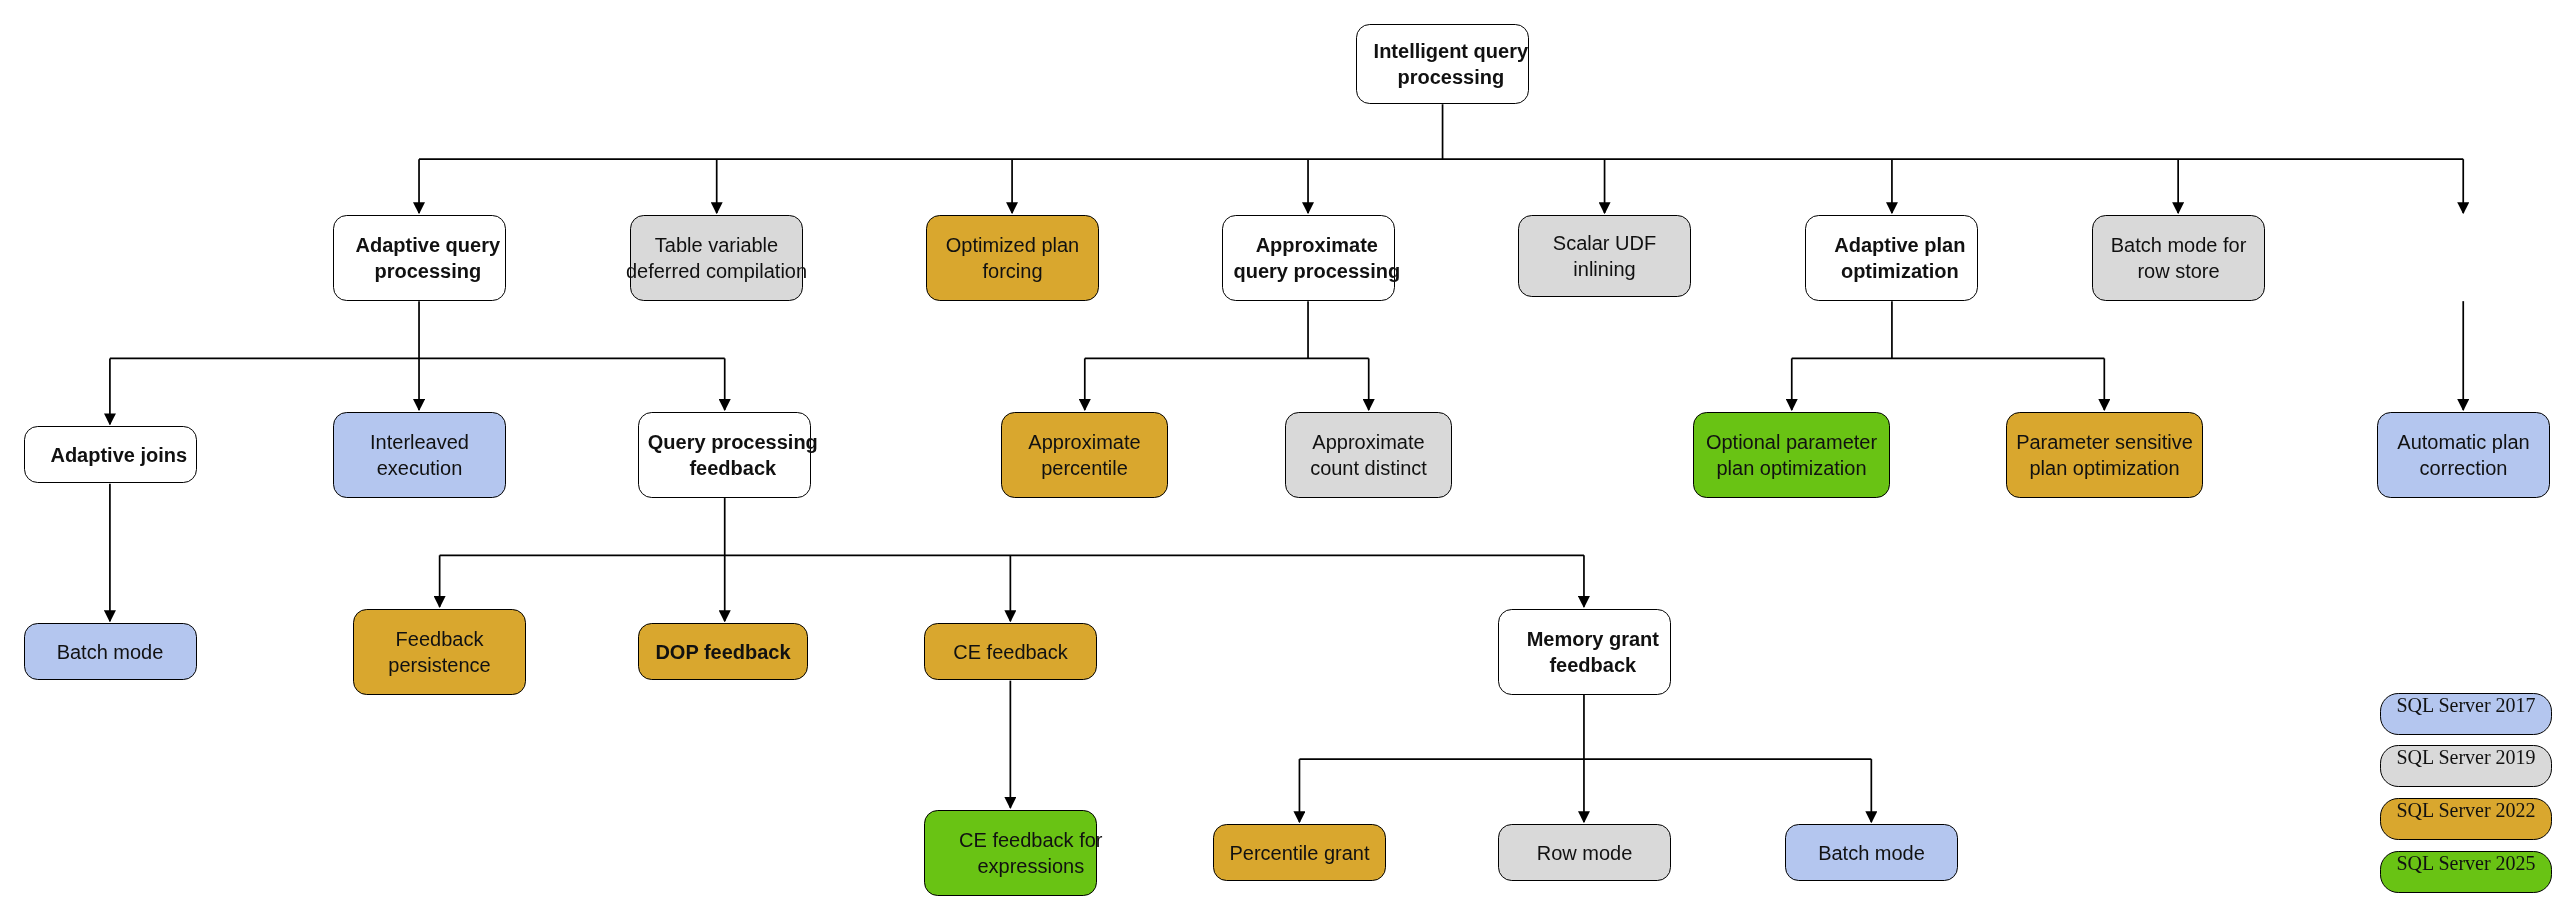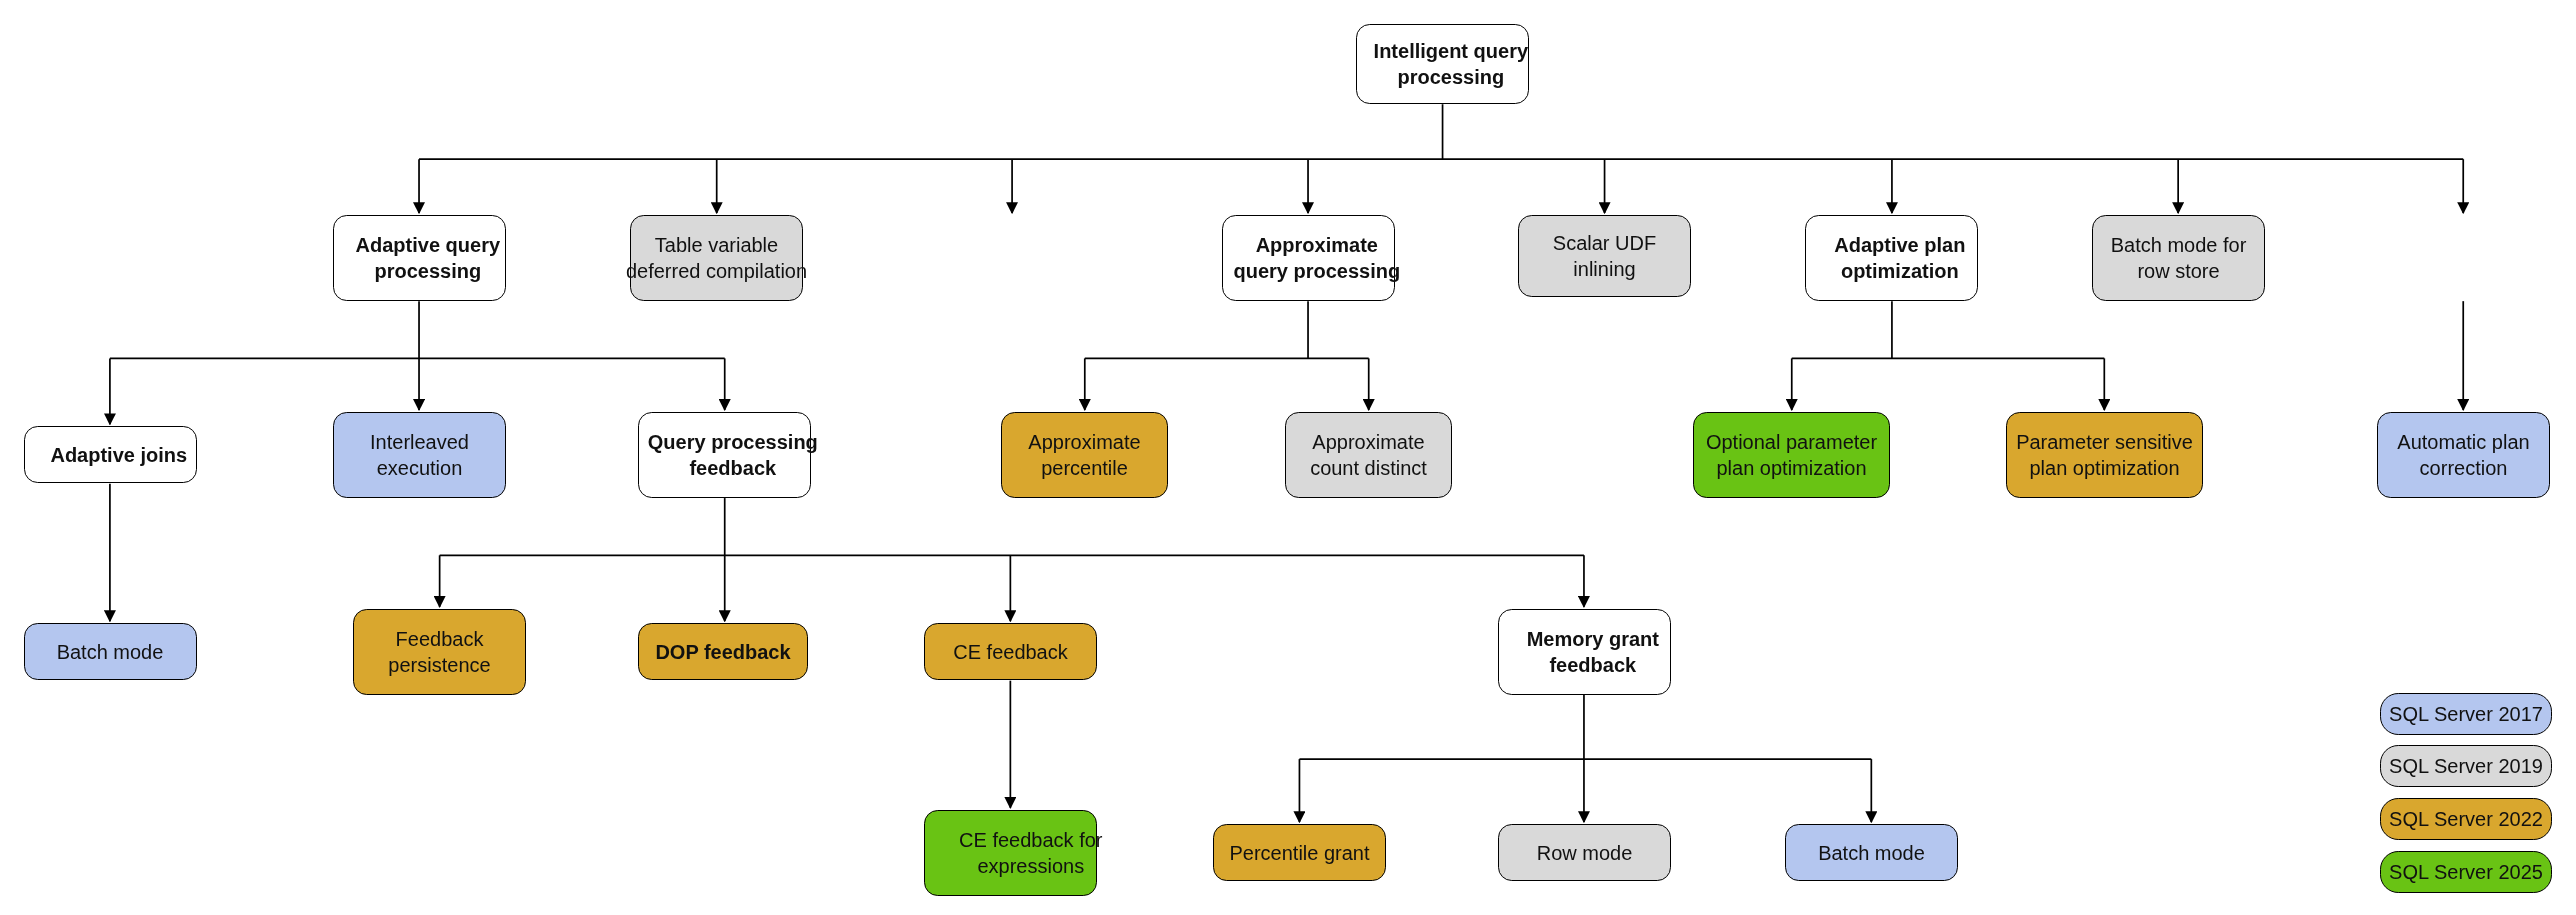--- a/index.html
+++ b/index.html
@@ -13,22 +13,22 @@
     border:1.7px solid #000000;border-radius:13.7px;background:#ffffff;
     display:flex;flex-direction:column;align-items:center;justify-content:center;
     text-align:center;color:#111111;font-size:20px;line-height:26px;
     padding:0 3.4px;
   }
   .node.bold{font-weight:bold;padding-left:20px;}
   .ln{white-space:nowrap;display:block;}
   .legend-pill{
     position:absolute;box-sizing:border-box;
     border:1.7px solid #000000;border-radius:18.3px;
-    display:flex;align-items:center;justify-content:center;
-    font-size:20px;color:#111111;
+    display:flex;align-items:flex-start;justify-content:center;
+    font-size:20px;color:#111111;font-family:Liberation Serif, serif;
   }
 </style>
 </head>
 <body>
 
 <div id="canvas">
 
   <svg id="wires" viewBox="0 0 4500 1600" xmlns="http://www.w3.org/2000/svg">
     <defs>
       <marker id="arr" viewBox="0 0 10 10" refX="9" refY="5" markerWidth="7" markerHeight="7" orient="auto" markerUnits="strokeWidth">
@@ -91,20 +91,24 @@
   </div>
 
   <div class="node bold" style="left: 333px; top: 215px; width: 173px; height: 86px; background: rgb(255, 255, 255);">
     <span class="ln">Adaptive query</span>
     <span class="ln">processing</span>
   </div>
   <div class="node" style="left: 630px; top: 215px; width: 173px; height: 86px; background: rgb(217, 217, 217);">
     <span class="ln">Table variable</span>
     <span class="ln">deferred compilation</span>
   </div>
+  <div class="node" style="left: 926px; top: 215px; width: 173px; height: 86px; background: rgb(217, 167, 46);">
+    <span class="ln">Optimized plan</span>
+    <span class="ln">forcing</span>
+  </div>
   <div class="node bold" style="left: 1222px; top: 215px; width: 173px; height: 86px; background: rgb(255, 255, 255);">
     <span class="ln">Approximate</span>
     <span class="ln">query processing</span>
   </div>
   <div class="node" style="left: 1518px; top: 215px; width: 173px; height: 82px; background: rgb(217, 217, 217);">
     <span class="ln">Scalar UDF</span>
     <span class="ln">inlining</span>
   </div>
   <div class="node bold" style="left: 1805px; top: 215px; width: 173px; height: 86px; background: rgb(255, 255, 255);">
     <span class="ln">Adaptive plan</span>

